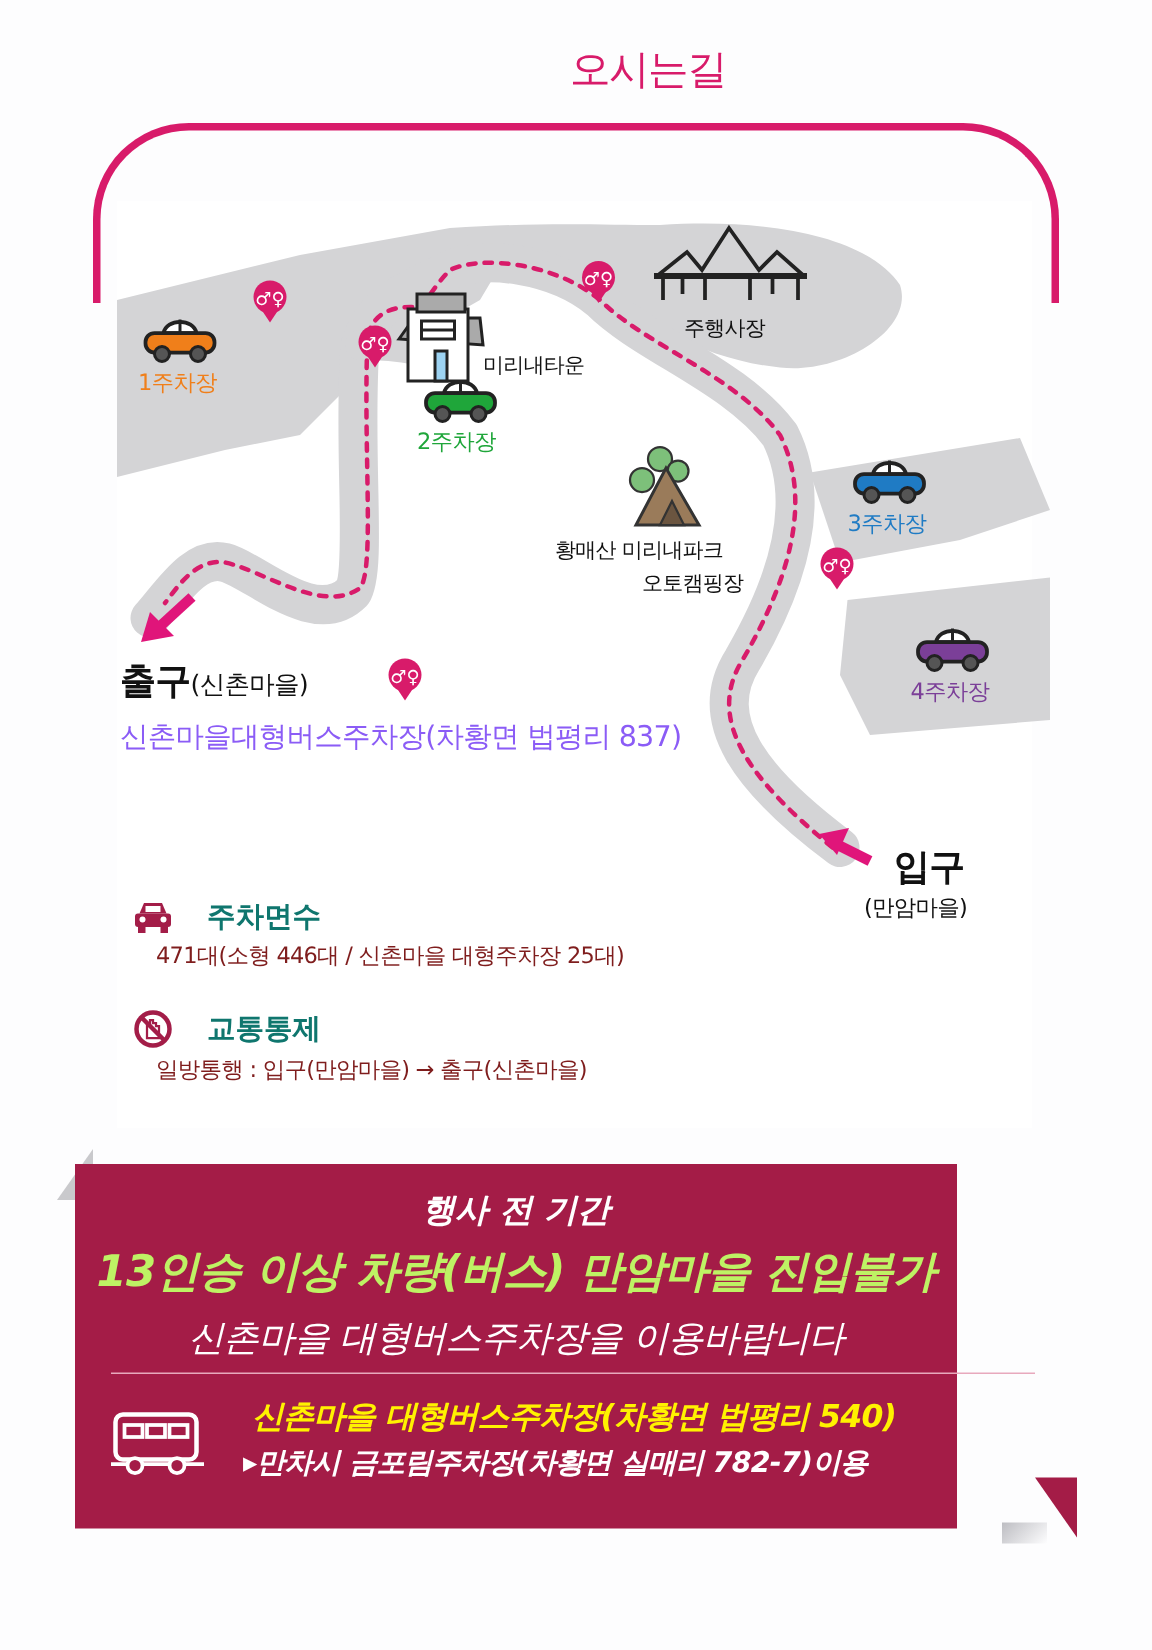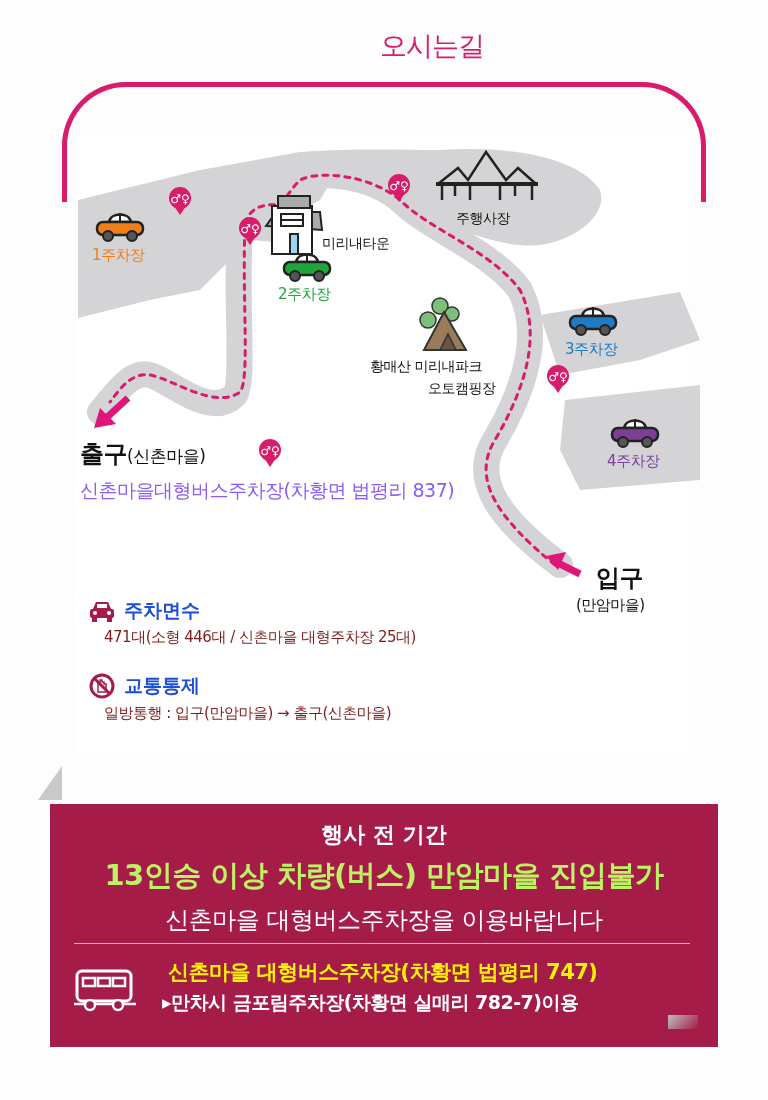--- a/index.html
+++ b/index.html
@@ -12,26 +12,26 @@
            border: 5px solid #d81b6a; border-bottom: none; border-radius: 64px 64px 0 0; }
   .map-bg { position: absolute; left: 78px; top: 134px; width: 610px; height: 618px; background: #fff; }
 
   svg.map { position: absolute; left: 0; top: 0; }
 
   .lbl { position: absolute; white-space: nowrap; letter-spacing: -0.5px; }
   .lbl-park { font-size: 15px; }
   .lbl-dark { font-size: 14px; color: #111; }
 
   .info { position: absolute; left: 88px; }
-  .info-head { display: flex; align-items: center; gap: 8px; font-size: 19px; font-weight: bold; color: #1d4ed8; }
+  .info-head { display: flex; align-items: center; gap: 22px; font-size: 19px; font-weight: bold; color: #0f766e; }
   .info-body { font-size: 15px; color: #7f1d1d; margin-left: 16px; margin-top: 4px; letter-spacing: -0.5px; }
 
   .banner-fold-tl { position: absolute; left: 38px; top: 766px; width: 0; height: 0;
      border-style: solid; border-width: 0 0 34px 24px; border-color: transparent transparent #c9c9cc transparent; }
-  .banner { position: absolute; left: 50px; top: 804px; width: 668px; height: 243px; background: #a41c47; color: #fff; }
+  .banner { position: absolute; left: 50px; top: 776px; width: 588px; height: 243px; background: #a41c47; color: #fff; font-style: italic; }
   .banner-fold-br { position: absolute; left: 690px; top: 985px; width: 0; height: 0;
      border-style: solid; border-width: 0 28px 40px 0; border-color: transparent #a41c47 transparent transparent; }
   .banner-shadow-br { position: absolute; left: 668px; top: 1015px; width: 30px; height: 14px;
      background: linear-gradient(135deg, #bdbdc2, rgba(255,255,255,0)); }
   .b-line1 { position: absolute; top: 16px; width: 100%; text-align: center; font-size: 22px; font-weight: bold; }
   .b-line2 { position: absolute; top: 52px; width: 100%; text-align: center; font-size: 29px; font-weight: bold; color: #bef264; letter-spacing: -0.5px; }
   .b-line3 { position: absolute; top: 100px; width: 100%; text-align: center; font-size: 24px; color: #fff; letter-spacing: -0.5px; }
   .b-rule { position: absolute; top: 139px; left: 24px; width: 616px; height: 1px; background: #e8a9bd; }
   .b-bus { position: absolute; left: 24px; top: 164px; }
   .b-line4 { position: absolute; left: 118px; top: 154px; font-size: 21px; font-weight: bold; color: #fff200; letter-spacing: -0.5px; }
@@ -212,17 +212,17 @@
   <div class="b-rule"></div>
   <svg class="b-bus" width="62" height="44" viewBox="0 0 62 44">
     <rect x="3" y="3" width="54" height="30" rx="5" fill="none" stroke="#fff" stroke-width="3"></rect>
     <rect x="9" y="10" width="12" height="8" fill="none" stroke="#fff" stroke-width="2.5"></rect>
     <rect x="24" y="10" width="12" height="8" fill="none" stroke="#fff" stroke-width="2.5"></rect>
     <rect x="39" y="10" width="12" height="8" fill="none" stroke="#fff" stroke-width="2.5"></rect>
     <line x1="0" y1="36" x2="62" y2="36" stroke="#fff" stroke-width="2.5"></line>
     <circle cx="16" cy="37" r="5" fill="#a41c47" stroke="#fff" stroke-width="2.5"></circle>
     <circle cx="44" cy="37" r="5" fill="#a41c47" stroke="#fff" stroke-width="2.5"></circle>
   </svg>
-  <div class="b-line4">신촌마을 대형버스주차장(차황면 법평리 747)</div>
+  <div class="b-line4">신촌마을 대형버스주차장(차황면 법평리 540)</div>
   <div class="b-line5">▸만차시 금포림주차장(차황면 실매리 782-7)이용</div>
 </div>
 <div class="banner-fold-br"></div>
 <div class="banner-shadow-br"></div>
 
 </body></html>

